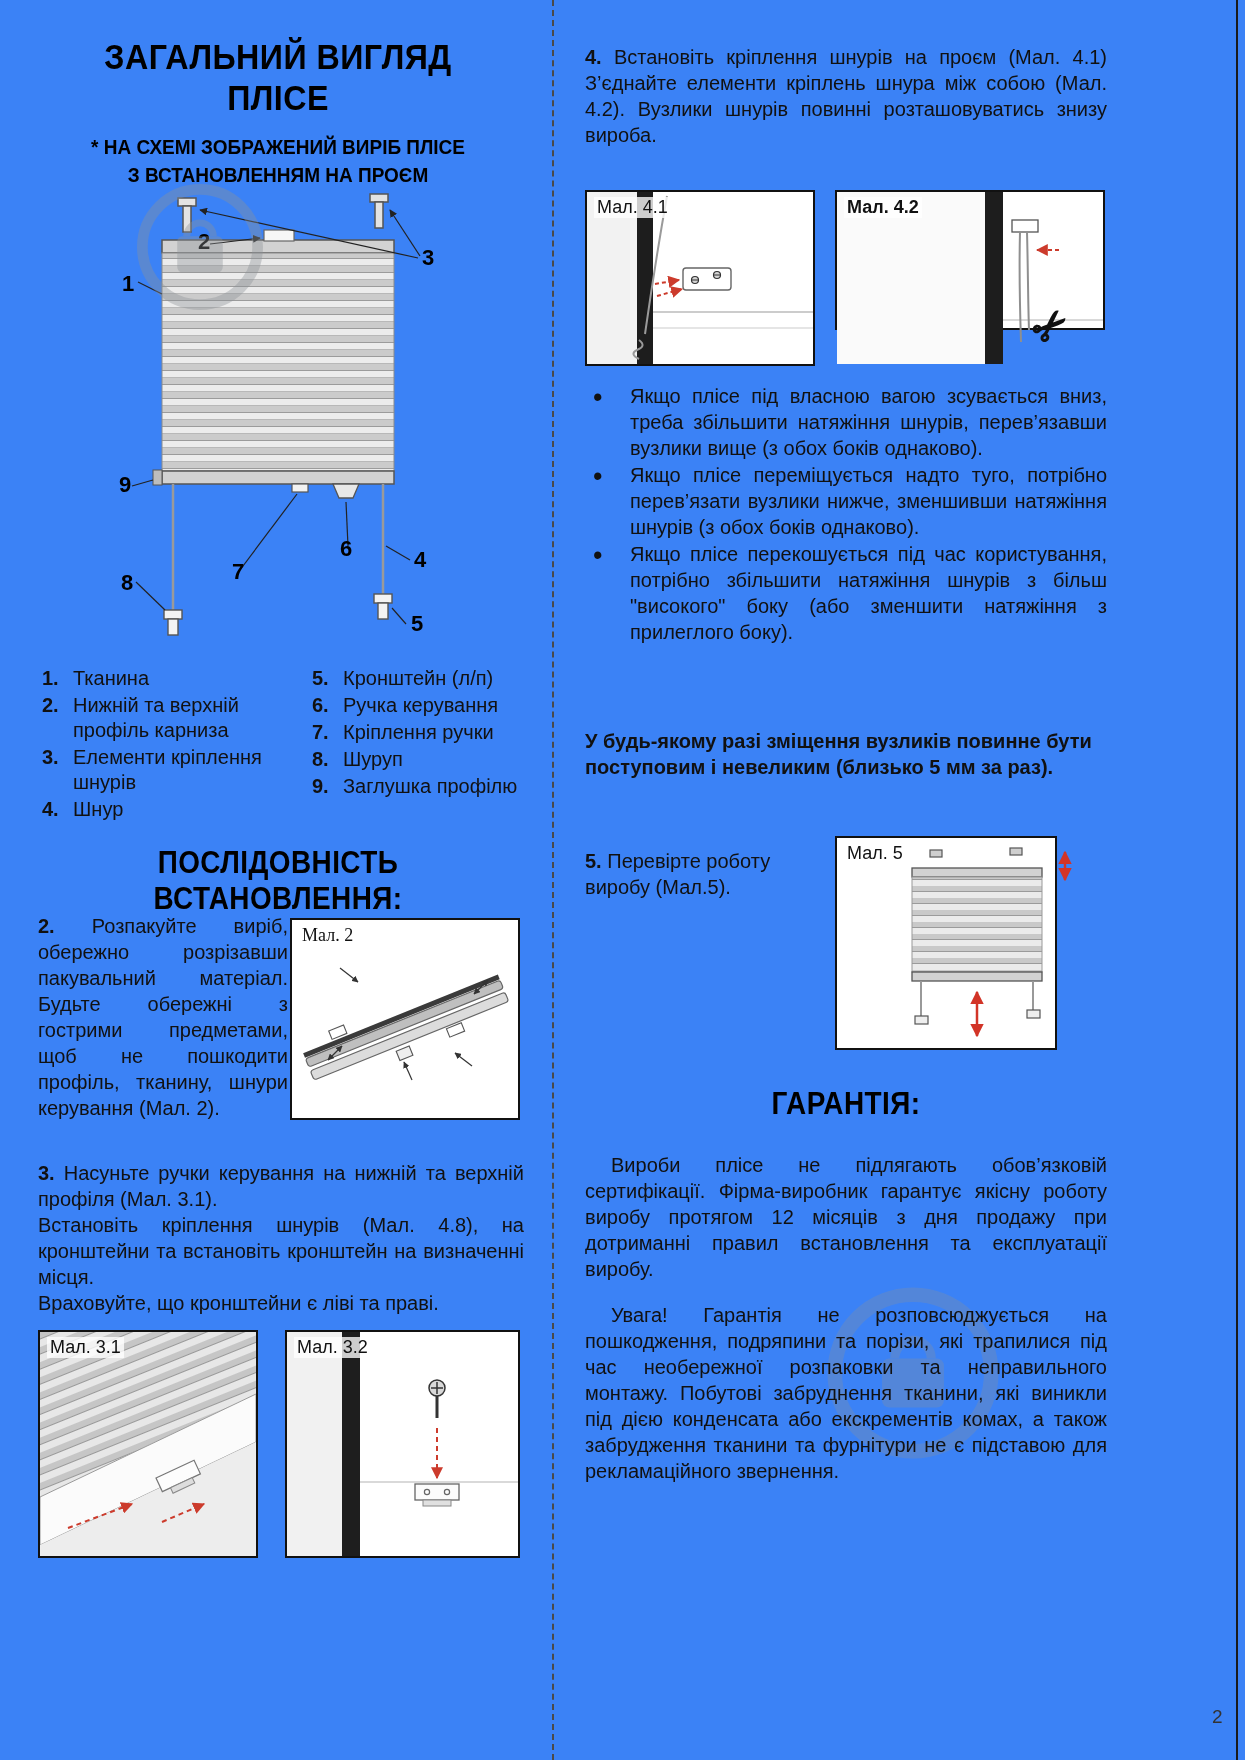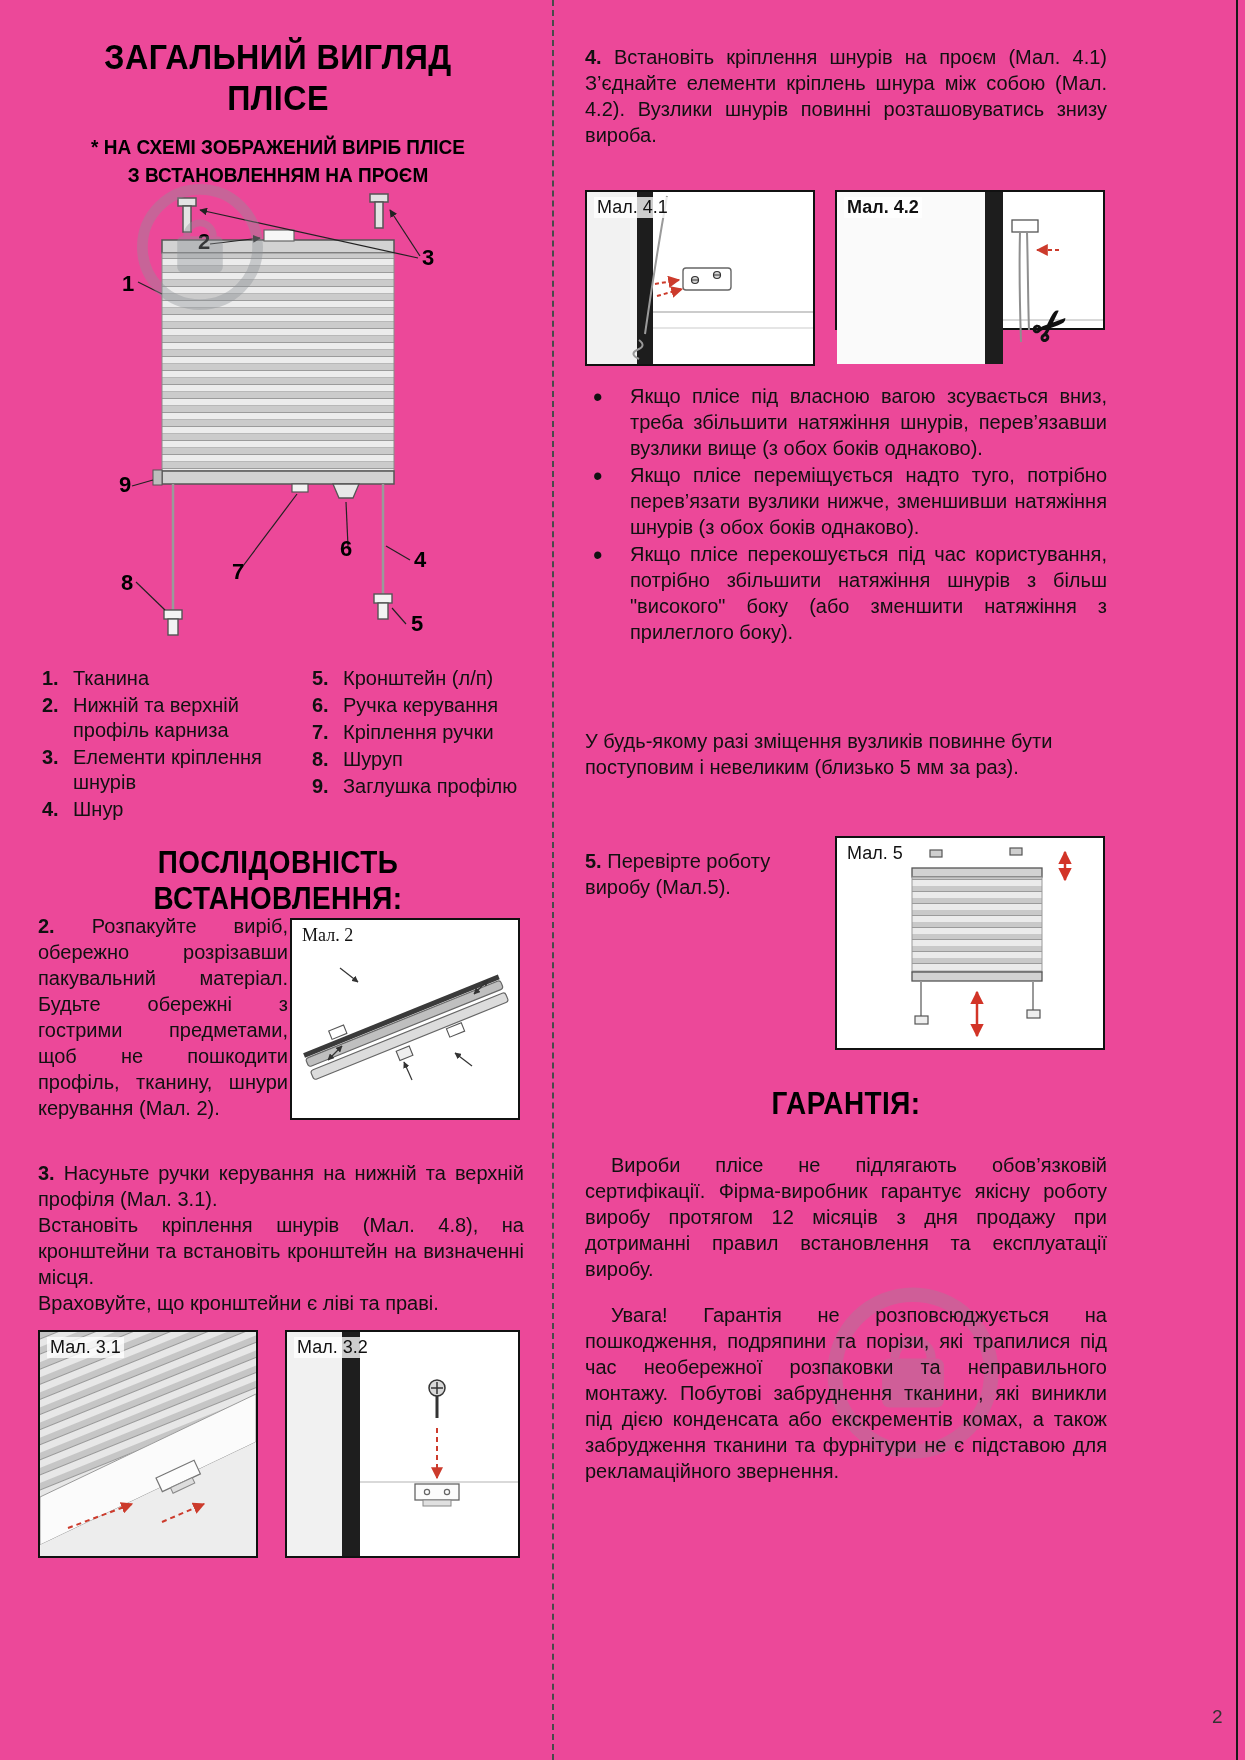--- a/index.html
+++ b/index.html
@@ -1,18 +1,18 @@
 <!DOCTYPE html>
 <html><head>
 <meta charset="utf-8">
 <style>
   * { margin:0; padding:0; box-sizing:border-box; }
   html,body { background:#ffffff; }
   body { font-family:"Liberation Sans", sans-serif; color:#111; }
-  .page { position:relative; width:1245px; height:1760px; background:#ec4899; overflow:hidden; }
+  .page { position:relative; width:1245px; height:1760px; background:#3b82f6; overflow:hidden; }
   .abs { position:absolute; }
 
   .divider { position:absolute; left:552px; top:0; height:1760px; border-left:2px dashed #4a4a4a; }
   .edge-line { position:absolute; left:1236px; top:0; height:1760px; border-left:2px solid #1a1a1a; }
   .page-num { position:absolute; left:1212px; top:1706px; font-size:19px; color:#333; }
 
   .title { font-size:35px; font-weight:bold; text-align:center; line-height:1.18; color:#000;
            transform:scaleX(.92); transform-origin:center top; letter-spacing:.5px; }
   .subtitle { font-size:20px; font-weight:bold; text-align:center; line-height:1.4; color:#000;
               transform:scaleX(.95); transform-origin:center top; }
@@ -316,30 +316,30 @@
       <text x="196" y="148" font-size="42" transform="rotate(-42 214 134)" fill="#111">✂</text>
     </svg>
   </div>
 
   <div class="abs body" style="left:585px;top:383px;width:522px;">
     <div class="bullet-item">Якщо плісе під власною вагою зсувається вниз, треба збільшити натяжіння шнурів, перев’язавши вузлики вище (з обох боків однаково).</div>
     <div class="bullet-item">Якщо плісе переміщується надто туго, потрібно перев’язати вузлики нижче, зменшивши натяжіння шнурів (з обох боків однаково).</div>
     <div class="bullet-item">Якщо плісе перекошується під час користування, потрібно збільшити натяжіння шнурів з більш "високого" боку (або зменшити натяжіння з прилеглого боку).</div>
   </div>
 
-  <div class="abs body note" style="left:585px;top:728px;width:522px;text-align:left;">
+  <div class="abs body note" style="left:585px;top:728px;width:522px;text-align:left;font-weight:bold;">
     <p>У будь-якому разі зміщення вузликів повинне бути поступовим і невеликим (близько 5 мм за раз).</p>
   </div>
 
   <div class="abs body" style="left:585px;top:848px;width:238px;text-align:left;">
     <span class="bnum">5.</span>
     <span>Перевірте роботу виробу (Мал.5).</span>
   </div>
 
-  <div class="fig-box" style="left:835px;top:836px;width:270px;height:214px;">
+  <div class="fig-box" style="left:835px;top:836px;width:222px;height:214px;">
     <div class="fig-label">Мал. 5</div>
     <svg width="266" height="210" viewBox="0 0 266 210">
       <defs>
         <pattern id="pleatsC" width="12" height="12" patternUnits="userSpaceOnUse">
           <rect width="12" height="12" fill="#ebebeb"></rect>
           <rect width="12" height="5" fill="#c9c9c9"></rect>
           <line x1="0" y1="5.5" x2="12" y2="5.5" stroke="#9b9b9b" stroke-width="1"></line>
         </pattern>
         <marker id="arrR5" viewBox="0 0 10 10" refX="9" refY="5" markerWidth="5.5" markerHeight="5.5" orient="auto-start-reverse">
           <path d="M0 0 L10 5 L0 10 z" fill="#d23427"></path>

